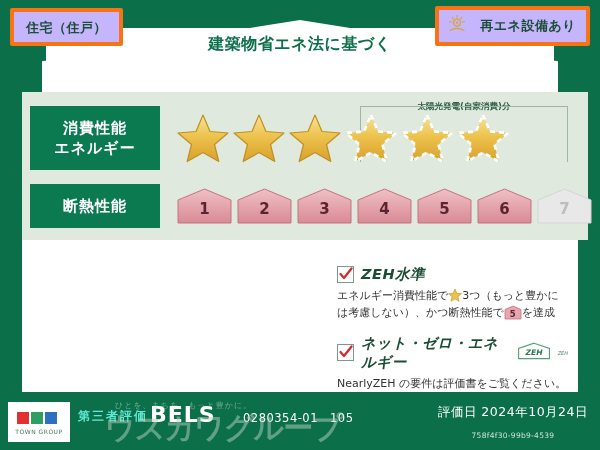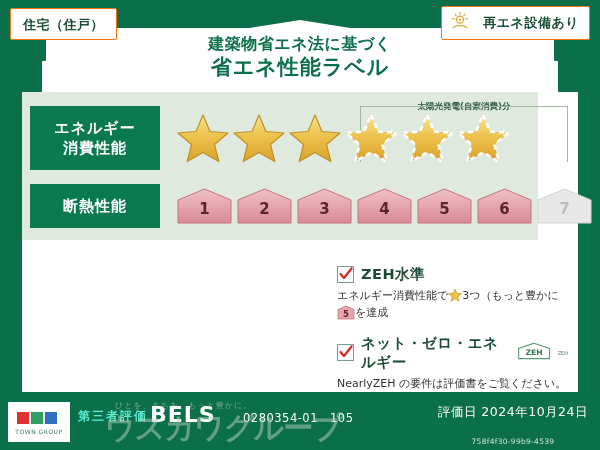--- a/index.html
+++ b/index.html
@@ -12,29 +12,29 @@
 
   
   .header{position:absolute;left:0;top:0;width:600px;height:100px;background:#0b6f49;overflow:hidden;}
   .roof{position:absolute;left:42px;top:20px;width:516px;height:86px;background:#ffffff;
         clip-path:polygon(50% 0%,100% 48%,100% 100%,0% 100%,0% 48%);}
   .roof-inner{position:absolute;left:46px;top:28px;width:508px;height:80px;background:#ffffff;}
   .title-wrap{position:absolute;left:0;top:34px;width:600px;text-align:center;z-index:5;}
   .title-sub{font-size:16px;font-weight:bold;color:#0b6f49;letter-spacing:.5px;line-height:1.2;}
   .title-main{font-size:21px;font-weight:bold;color:#0b6f49;letter-spacing:1px;line-height:1.35;}
 
-  .pill{position:absolute;background:#ffffff;border:1px solid #f97316;}
+  .pill{position:absolute;background:#c4b5fd;border:4px solid #f97316;}
   .pill-dwelling{left:10px;top:8px;padding:5px 12px;border-radius:2px;z-index:6;}
   .pill-dwelling span{font-size:13px;font-weight:bold;color:#1b4d36;letter-spacing:.5px;}
   .pill-renew{right:10px;top:6px;padding:4px 10px 4px 8px;border-radius:2px;display:flex;align-items:center;gap:13px;z-index:6;}
   .pill-renew span.txt{font-size:13px;font-weight:bold;color:#1b4d36;letter-spacing:.5px;}
 
   
   .card{position:absolute;left:22px;top:92px;width:556px;height:300px;background:#ffffff;}
-  .perf-zone{position:absolute;left:0;top:0;width:516px;height:148px;background:#dfe9dd;}
+  .perf-zone{position:absolute;left:0;top:0;width:566px;height:148px;background:#dfe9dd;}
   .row{position:absolute;display:flex;align-items:center;}
   .row-key{width:130px;height:64px;background:#0b7a50;display:flex;flex-direction:column;
            align-items:center;justify-content:center;color:#fff;font-weight:bold;font-size:15px;line-height:1.35;letter-spacing:1px;}
   .row-energy{left:8px;top:14px;}
   .row-insul{left:8px;top:92px;}
   .row-insul .row-key{height:44px;}
 
   .stars{display:flex;align-items:center;gap:2px;margin-left:16px;}
   .star{width:54px;height:52px;position:relative;}
   .star svg{width:54px;height:52px;display:block;}
@@ -57,21 +57,21 @@
   .vdiv{width:1px;background:#e2e2e2;margin:12px 0;}
   .lower-right{flex:1;position:relative;padding:10px 10px 0 14px;box-sizing:border-box;}
 
   .cost-head{position:absolute;left:10px;top:14px;width:280px;display:flex;align-items:center;gap:8px;}
   .cost-head .ln{flex:1;height:1px;background:#cfcfcf;}
   .cost-head .tx{font-size:13.5px;font-weight:bold;color:#1b4d36;letter-spacing:1px;white-space:nowrap;}
   .cost-val{position:absolute;left:0;top:58px;width:300px;text-align:center;
             font-size:23px;font-weight:bold;color:#1b4d36;letter-spacing:2px;}
   .cost-bottom-line{position:absolute;left:18px;top:124px;width:264px;height:1px;background:#cfcfcf;}
 
-  .chk-row{display:flex;align-items:center;gap:7px;}
+  .chk-row{display:flex;align-items:center;gap:7px;font-style:italic;}
   .chkbox{width:15px;height:15px;border:1px solid #7d9a8c;background:#fff;position:relative;flex:none;}
   .chkbox svg{position:absolute;left:1px;top:0px;width:14px;height:14px;}
   .chk-title{font-size:14.5px;font-weight:bold;color:#1b4d36;letter-spacing:.5px;}
   .chk-desc{font-size:11px;color:#333;line-height:1.55;margin:3px 0 0 0;letter-spacing:0;}
   .mini-star{display:inline-block;vertical-align:-3px;width:14px;height:14px;}
   .mini-house{display:inline-block;vertical-align:-4px;width:18px;height:15px;position:relative;}
   .mini-house .n{position:absolute;left:0;right:0;top:3px;text-align:center;font-size:8.5px;font-weight:bold;color:#5a2430;}
   .zeh-logo{display:inline-block;vertical-align:-6px;width:42px;height:22px;}
   .zeh-tm{font-size:5px;color:#4f7f63;vertical-align:6px;}
   .sec2{margin-top:13px;}
@@ -81,38 +81,37 @@
   .f-left{position:absolute;left:8px;top:8px;width:62px;height:40px;background:#fff;
           display:flex;flex-direction:column;align-items:center;justify-content:center;}
   .f-left .g{width:46px;height:16px;display:block;}
   .f-left .tg{font-size:6px;color:#3a7a57;letter-spacing:.5px;margin-top:2px;}
   .f-third{position:absolute;left:78px;top:14px;font-size:12px;font-weight:bold;color:#5eead4;letter-spacing:2px;}
   .f-bels{position:absolute;left:150px;top:10px;text-align:right;}
   .f-bels .b{font-size:22px;font-weight:bold;color:#ffffff;letter-spacing:1px;line-height:1;}
   .f-num{position:absolute;left:243px;top:17px;font-size:11.5px;color:#ffffff;letter-spacing:.5px;}
   .f-date{position:absolute;right:12px;top:10px;text-align:center;}
   .f-date .d{font-size:12.5px;color:#ffffff;letter-spacing:.5px;}
-  .f-date .id{font-size:7.5px;color:#cfe3d8;letter-spacing:.3px;margin-top:16px;}
+  .f-date .id{font-size:7.5px;color:#cfe3d8;letter-spacing:.3px;margin-top:10px;}
 
   .wm{position:absolute;left:68px;bottom:2px;width:330px;height:52px;pointer-events:none;opacity:.5;margin-left:37px;}
   .wm .w1{position:absolute;left:10px;top:4px;font-size:8px;color:#cfe0d4;letter-spacing:1px;}
   .wm .w2{position:absolute;left:0px;top:12px;font-size:30px;font-weight:bold;color:#b9d2c3;letter-spacing:-1px;}
 </style>
 </head>
 <body>
 
 <div class="label-root">
 
   <div class="header">
     <div class="roof"></div>
     <div class="roof-inner"></div>
 
     <div class="title-wrap">
       <div class="title-sub">建築物省エネ法に基づく</div>
-      <div class="title-main">省エネ性能ラベル</div>
     </div>
 
     <div class="pill pill-dwelling">
       <span>住宅（住戸）</span>
     </div>
 
     <div class="pill pill-renew">
       <span>
         <svg width="20" height="20" viewBox="0 0 20 20">
           <g stroke="#d9a62a" stroke-width="1.1" fill="none" stroke-linecap="round">
@@ -135,22 +134,22 @@
 
     <div class="perf-zone">
 
       <div class="solar-note">
         <span class="t">太陽光発電(自家消費)分</span>
       </div>
       <div class="solar-bracket"></div>
 
       <div class="row row-energy">
         <div class="row-key">
+          <span>消費性能</span>
           <span>エネルギー</span>
-          <span>消費性能</span>
         </div>
         <div class="stars">
           <div class="star">
             <svg viewBox="0 0 54 52">
                 <defs>
                   <linearGradient id="gs" x1="0" y1="0" x2="0" y2="1">
             <stop offset="0" stop-color="#f6e39a"></stop>
                     <stop offset="45%" stop-color="#edc34e"></stop>
                     <stop offset="100%" stop-color="#d9a12a"></stop>
             </linearGradient>
@@ -263,21 +262,21 @@
             <svg viewBox="0 0 14 14">
                 <path d="M1.5 7 L5 11 L12.5 1.5" fill="none" stroke="#d42b2b" stroke-width="2.3" stroke-linecap="round" stroke-linejoin="round"></path>
               </svg>
           </span>
           <span class="chk-title">ZEH水準</span>
         </div>
         <div class="chk-desc">
           <span>エネルギー消費性能で</span><span class="mini-star"><svg viewBox="0 0 14 14">
                 <path d="M7 1 L8.8 5.3 L13.4 5.7 L9.9 8.7 L11 13.2 L7 10.8 L3 13.2 L4.1 8.7 L0.6 5.7 L5.2 5.3 Z" fill="#edc34e" stroke="#c08f22" stroke-width=".6"></path>
               </svg></span><span>3つ（もっと豊かに</span><br>
-          <span class="mini-house"><svg viewBox="0 0 18 15">
+          <span>は考慮しない）、かつ断熱性能で</span><span class="mini-house"><svg viewBox="0 0 18 15">
                 <path d="M9 1 L17 4.5 L17 14 L1 14 L1 4.5 Z" fill="#e7a5ae" stroke="#c4737f" stroke-width=".8"></path>
               </svg><span class="n">5</span></span><span>を達成</span>
         </div>
 
         <div class="chk-row sec2">
           <span class="chkbox">
             <svg viewBox="0 0 14 14">
                 <path d="M1.5 7 L5 11 L12.5 1.5" fill="none" stroke="#d42b2b" stroke-width="2.3" stroke-linecap="round" stroke-linejoin="round"></path>
               </svg>
           </span>

